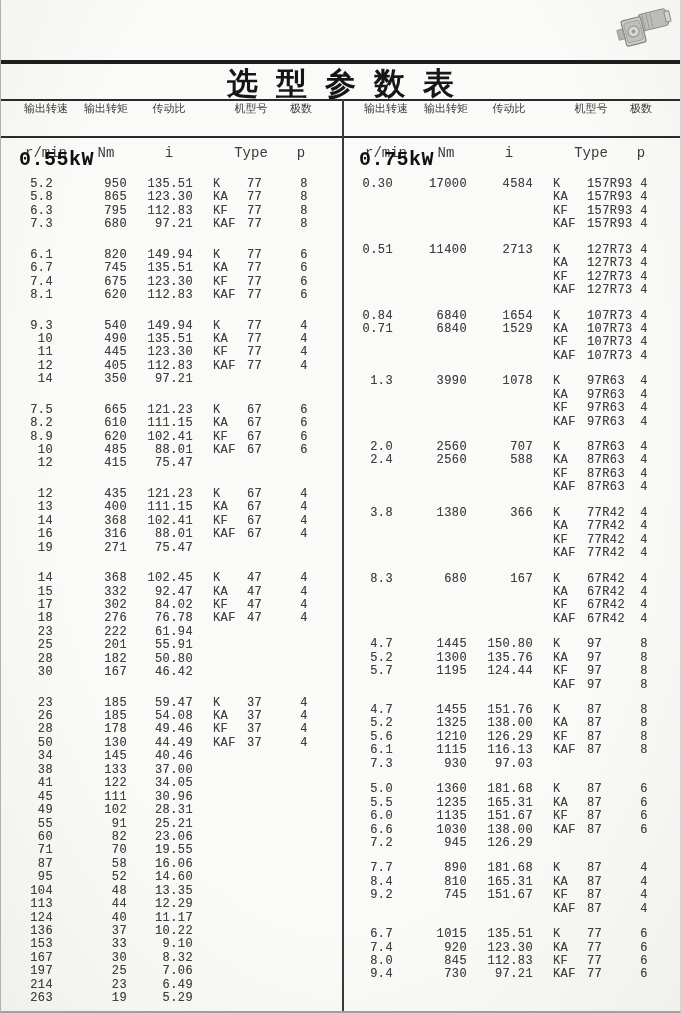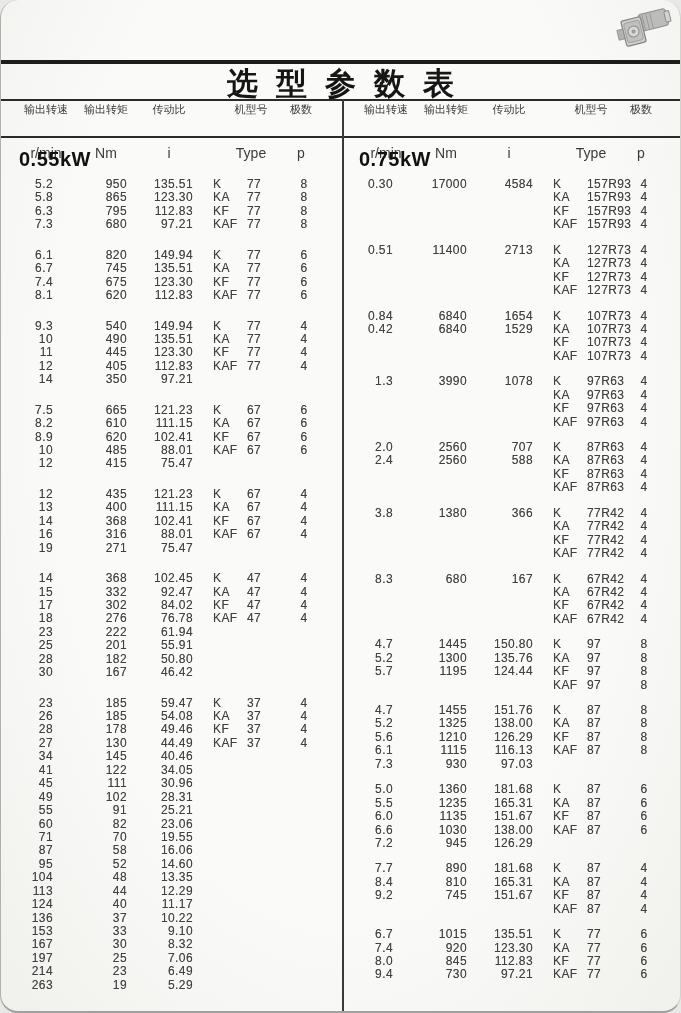--- a/index.html
+++ b/index.html
@@ -1,25 +1,24 @@
 <!DOCTYPE html>
 <html><head>
 <meta charset="utf-8">
 <style>
   html,body{margin:0;padding:0;background:#e8e8e6;}
   .page{
     position:relative; width:681px; height:1013px; overflow:hidden;
     background:radial-gradient(ellipse at 50% 40%, #fafaf8 60%, #f0f0ed 100%);
-    font-family:Liberation Sans, sans-serif;
+    font-family:Liberation Mono, monospace;
     color:#3d3d3d;
     border-left:1px solid #b0b0ae;
     border-right:1px solid #d2d2cf;
     border-bottom:2px solid #a0a09e;
     box-sizing:border-box;
-    border-radius:18px;
   }
   .rule{position:absolute; left:0; right:0; background:#1d1d1d;}
   .rule-thick{top:60px; height:4px;}
   .rule-title{top:99px; height:2px; background:#2a2a2a;}
   .rule-header{top:136px; height:2px; background:#2a2a2a;}
   .vdivider{position:absolute; left:341px; top:99px; bottom:0; width:2px; background:#3a3a3a;}
 
   .page-title{
     position:absolute; top:63px; left:0; width:100%; text-align:center;
     font-size:31px; font-weight:bold; color:#161616; letter-spacing:18px; padding-left:18px;
@@ -411,36 +410,44 @@
           </div>
           <div class="row">
             <span class="c c-s">28</span>
             <span class="c c-t">178</span>
             <span class="c c-r">49.46</span>
             <span class="c c-tp">KF</span>
             <span class="c c-tm">37</span>
             <span class="c c-p">4</span>
           </div>
           <div class="row">
-            <span class="c c-s">27</span>
+            <span class="c c-s">50</span>
             <span class="c c-t">130</span>
             <span class="c c-r">44.49</span>
             <span class="c c-tp">KAF</span>
             <span class="c c-tm">37</span>
             <span class="c c-p">4</span>
           </div>
           <div class="row">
             <span class="c c-s">34</span>
             <span class="c c-t">145</span>
             <span class="c c-r">40.46</span>
             <span class="c c-tp"></span>
             <span class="c c-tm"></span>
             <span class="c c-p"></span>
           </div>
           <div class="row">
+            <span class="c c-s">38</span>
+            <span class="c c-t">133</span>
+            <span class="c c-r">37.00</span>
+            <span class="c c-tp"></span>
+            <span class="c c-tm"></span>
+            <span class="c c-p"></span>
+          </div>
+          <div class="row">
             <span class="c c-s">41</span>
             <span class="c c-t">122</span>
             <span class="c c-r">34.05</span>
             <span class="c c-tp"></span>
             <span class="c c-tm"></span>
             <span class="c c-p"></span>
           </div>
           <div class="row">
             <span class="c c-s">45</span>
             <span class="c c-t">111</span>
@@ -647,21 +654,21 @@
         <div class="grp">
           <div class="row">
             <span class="c c-s">0.84</span>
             <span class="c c-t">6840</span>
             <span class="c c-r">1654</span>
             <span class="c c-tp">K</span>
             <span class="c c-tm">107R73</span>
             <span class="c c-p">4</span>
           </div>
           <div class="row">
-            <span class="c c-s">0.42</span>
+            <span class="c c-s">0.71</span>
             <span class="c c-t">6840</span>
             <span class="c c-r">1529</span>
             <span class="c c-tp">KA</span>
             <span class="c c-tm">107R73</span>
             <span class="c c-p">4</span>
           </div>
           <div class="row">
             <span class="c c-s"></span>
             <span class="c c-t"></span>
             <span class="c c-r"></span>

